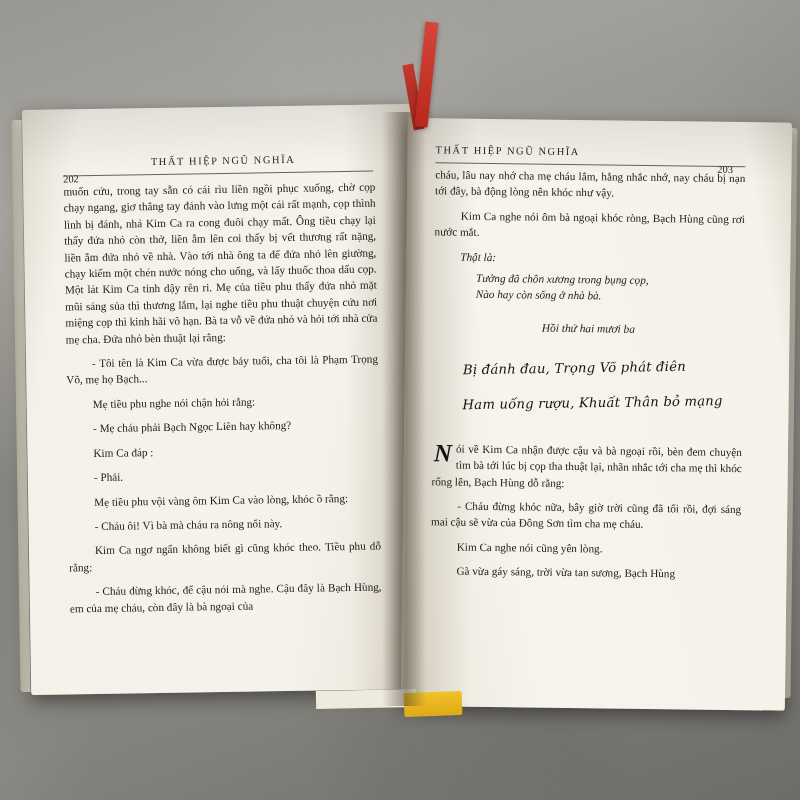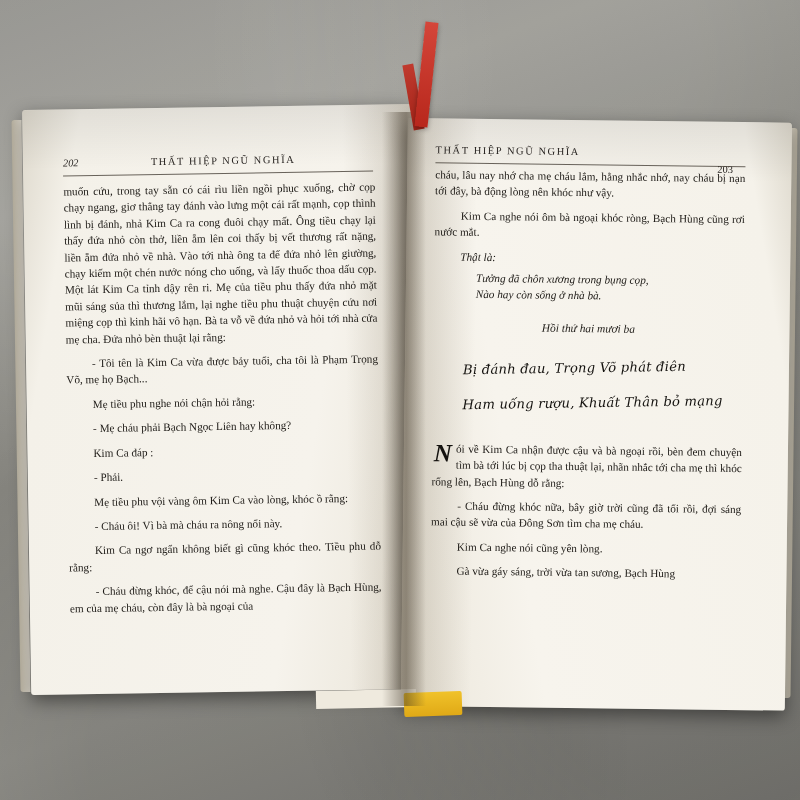--- a/index.html
+++ b/index.html
@@ -280,21 +280,21 @@
     <div class="white-slip"></div>
     <div class="yellow-note"></div>
 
     <div class="edge-left"></div>
     <div class="edge-right"></div>
 
     <div class="page" id="page-left">
       <div class="warm-top"></div>
       <div class="curve-l"></div>
 
-      <div class="folio" style="left:40px; top:48px;font-style:italic;">202</div>
+      <div class="folio" style="left:40px; top:64px;">202</div>
       <div class="hdr" style="left:128px; top:48px;">THẤT HIỆP NGŨ NGHĨA</div>
       <div class="rule" style="left:40px; top:66px; width:310px;"></div>
 
       <div class="text-body" id="left-text">
         <p class="para noind">muốn cứu, trong tay sẵn có cái rìu liền ngồi phục xuống, chờ cọp chạy ngang, giơ thẳng tay đánh vào lưng một cái rất mạnh, cọp thình lình bị đánh, nhả Kim Ca ra cong đuôi chạy mất. Ông tiều chạy lại thấy đứa nhỏ còn thở, liền ẵm lên coi thấy bị vết thương rất nặng, liền ẵm đứa nhỏ về nhà. Vào tới nhà ông ta để đứa nhỏ lên giường, chạy kiếm một chén nước nóng cho uống, và lấy thuốc thoa dấu cọp. Một lát Kim Ca tỉnh dậy rên ri. Mẹ của tiều phu thấy đứa nhỏ mặt mũi sáng sủa thì thương lắm, lại nghe tiều phu thuật chuyện cứu nơi miệng cọp thì kinh hãi vô hạn. Bà ta vỗ về đứa nhỏ và hỏi tới nhà cửa mẹ cha. Đứa nhỏ bèn thuật lại rằng:</p>
         <div class="spacer"></div>
         <p class="para dash">- Tôi tên là Kim Ca vừa được bảy tuổi, cha tôi là Phạm Trọng Võ, mẹ họ Bạch...</p>
         <div class="spacer"></div>
         <p class="para">Mẹ tiều phu nghe nói chận hỏi rằng:</p>
         <div class="spacer"></div>

